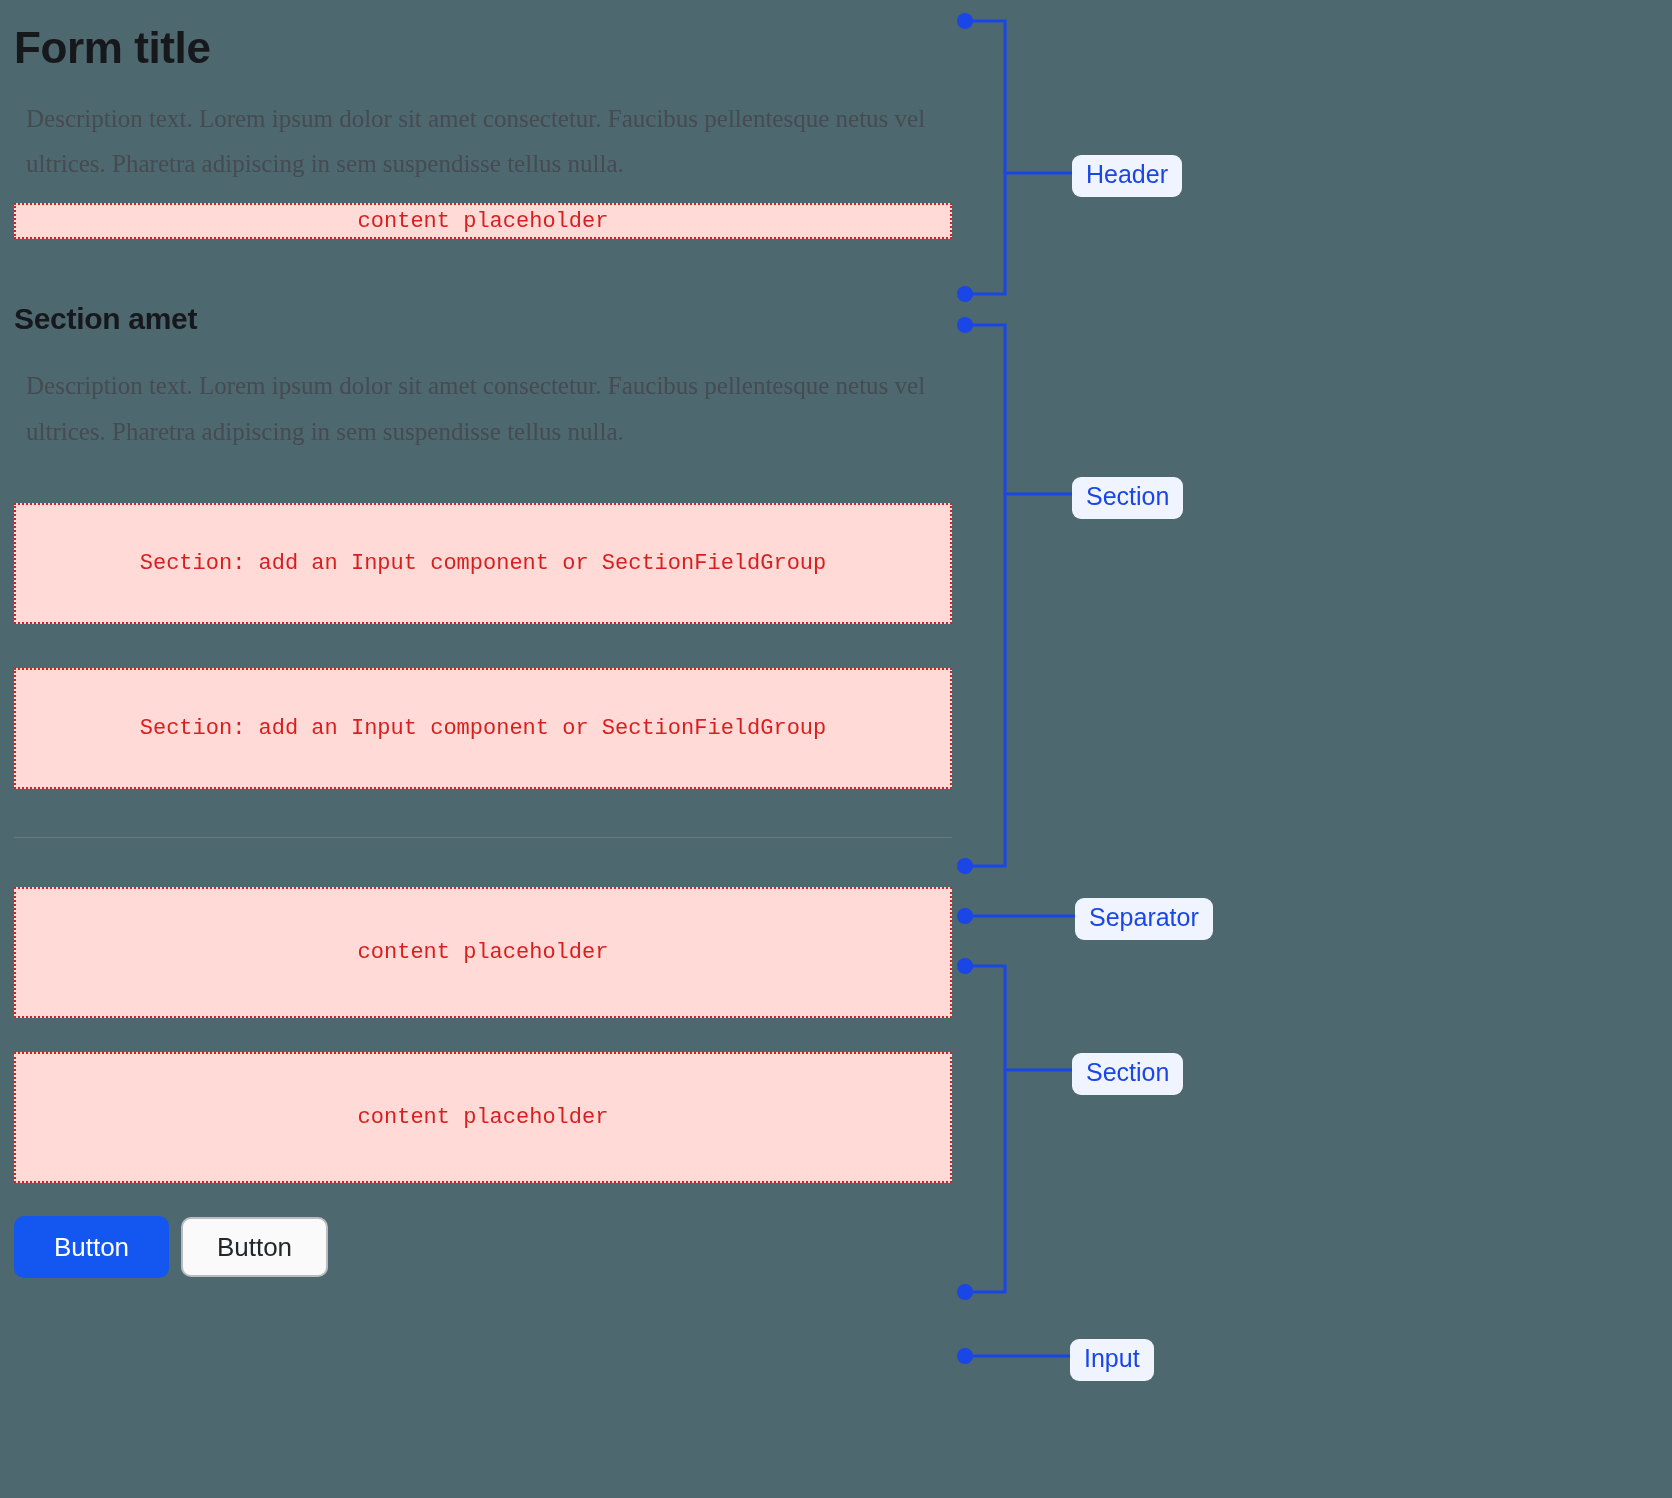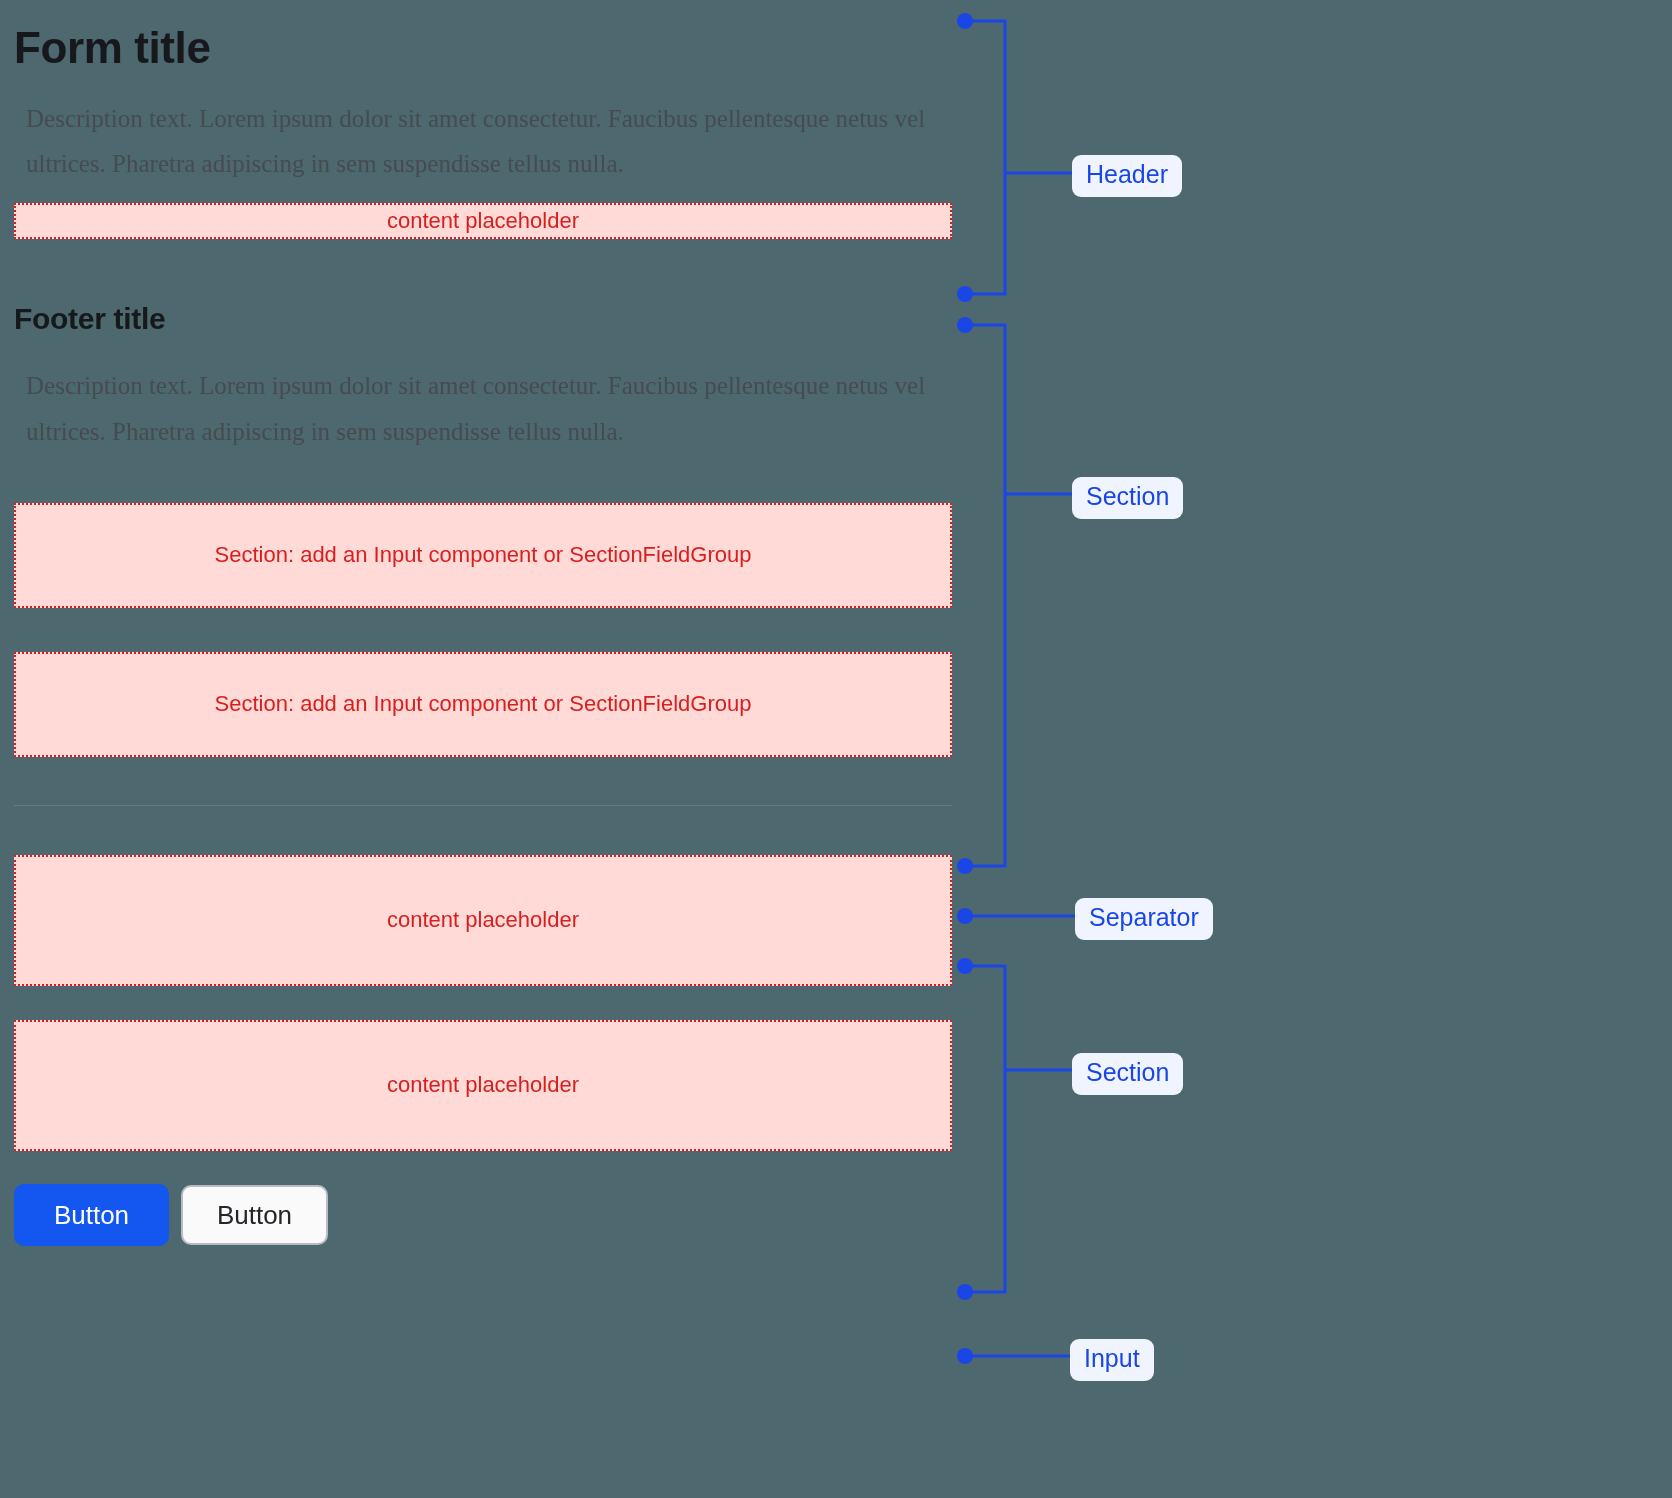--- a/index.html
+++ b/index.html
@@ -50,29 +50,29 @@
     max-width: 900px;
     font-weight: 400;
     font-family: Liberation Serif, serif;
   }
 
   
   .ph {
     background: #ffdad6;
     border: 2px dotted #d81f1f;
     color: #d81f1f;
-    font-family: Liberation Sans, sans-serif;
+    font-family: Liberation Mono, monospace;
     font-size: 22px;
     display: flex;
     align-items: center;
     justify-content: center;
     width: 938px;
   }
   .ph-strip   { height: 36px; }
-  .ph-tall    { height: 105px; }
+  .ph-tall    { height: 121px; }
   .ph-medium  { height: 131px; }
 
   
   .separator {
     width: 938px;
     height: 1px;
     background: #6e7d84;
     opacity: .85;
   }
 
@@ -137,21 +137,21 @@
 
   <div>
     <h1 class="form-title">Form title</h1>
 
     <p class="desc" style="margin-top:22px;">Description text. Lorem ipsum dolor sit amet consectetur. Faucibus pellentesque netus vel ultrices. Pharetra adipiscing in sem suspendisse tellus nulla.</p>
 
     <div class="ph ph-strip" style="margin-top:16px;">content placeholder</div>
   </div>
 
   <div style="margin-top:62px;">
-    <h2 class="section-title">Footer title</h2>
+    <h2 class="section-title">Section amet</h2>
 
     <p class="desc" style="margin-top:26px;">Description text. Lorem ipsum dolor sit amet consectetur. Faucibus pellentesque netus vel ultrices. Pharetra adipiscing in sem suspendisse tellus nulla.</p>
 
     <div class="ph ph-tall" style="margin-top:48px;">Section: add an Input component or SectionFieldGroup</div>
 
     <div class="ph ph-tall" style="margin-top:44px;">Section: add an Input component or SectionFieldGroup</div>
   </div>
 
   <div class="separator" style="margin-top:48px;"></div>
 

